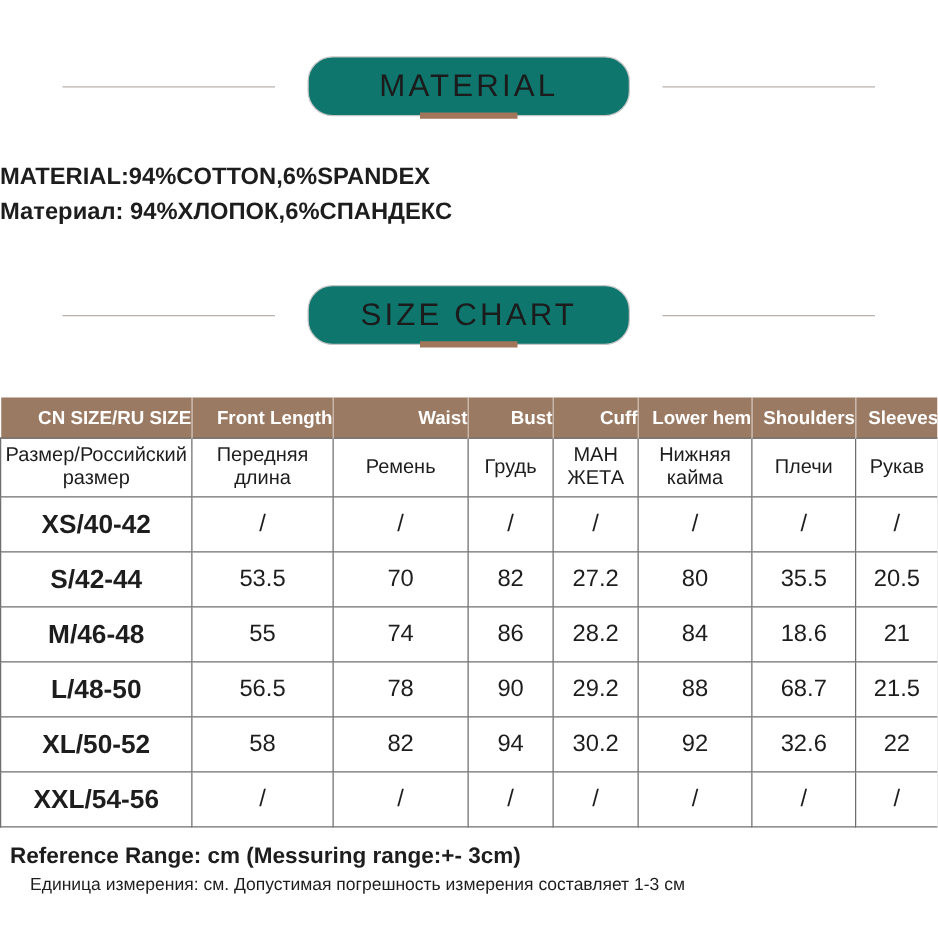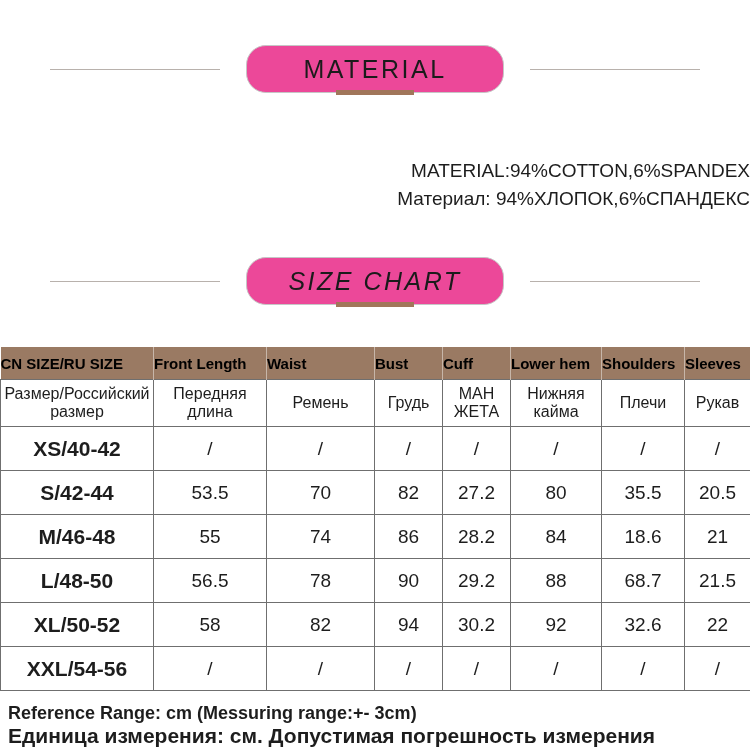--- a/index.html
+++ b/index.html
@@ -8,72 +8,72 @@
     width:750px; height:750px;
     background:#ffffff;
     overflow:hidden;
     font-family:"Liberation Sans","DejaVu Sans",sans-serif;
     color:#1d1d1d;
   }
 
   
   .section-header { display:flex; align-items:center; justify-content:center; }
   .section-header.first { padding-top:45px; }
-  .section-header.second { margin-top:44px;font-style:italic; }
+  .section-header.second { margin-top:44px; }
   .hline { width:170px; height:1px; background:#b8b1ac; }
   .hline.left  { margin-right:26px; }
   .hline.right { margin-left:26px; }
   .pill {
     position:relative;
     width:256px; height:46px;
     border:1px solid #c6c6c6;
     border-radius:20px;
-    background:#ec4899;
+    background:#0f766e;
     display:flex; align-items:center; justify-content:center;
   }
   .pill-title { font-size:25px; letter-spacing:2.5px; color:#1b1b1b; font-weight:400; }
   .pill-underline {
     position:absolute; left:50%; bottom:-3px;
     transform:translateX(-50%);
     width:78px; height:5px;
     background:var(--accent_underline,#a1765a);
   }
 
   
-  .material-text { margin-top:64px; text-align:right; font-weight:normal; font-size:19px; line-height:28px; }
+  .material-text { margin-top:35px; text-align:left; font-weight:bold; font-size:19px; line-height:28px; }
   .material-text p { margin:0; }
 
   
   table.size-table {
     width:750px; margin-top:42px;
     border-collapse:collapse; table-layout:fixed;
   }
   table.size-table th {
     background:var(--header_brown,#9a7a63);
-    color:#000000;
+    color:#ffffff;
     font-size:15px; font-weight:bold;
     height:32px; padding:0;
     border-right:1px solid rgba(255,255,255,.45);
-    text-align:left;
+    text-align:right;
   }
   table.size-table th:last-child { border-right:none; }
   tr.ru-head td {
     height:46px; font-size:16px; line-height:1.12;
     border:1px solid #6f6f6f; padding:0; text-align:center;
   }
   tbody.data-rows td {
     height:43px; font-size:19px;
     border:1px solid #6f6f6f; padding:0; text-align:center;
   }
   tbody.data-rows td.size-cell { font-size:21px;font-weight:bold; }
 
   
   .notes { margin-top:12px; padding-left:8px; }
   .note-en { margin:0; font-weight:bold; font-size:18px; line-height:20px; }
-  .note-ru { margin:2px 0 0 0; font-weight:700; font-size:21px; line-height:22px; }
+  .note-ru { margin:2px 0 0 16px; font-weight:400; font-size:14px; line-height:22px; }
 </style>
 </head>
 <body>
 
 <div class="page">
 
   <div class="section-header first">
     <div class="hline left"></div>
     <div class="pill">
       <span class="pill-title">MATERIAL</span>

